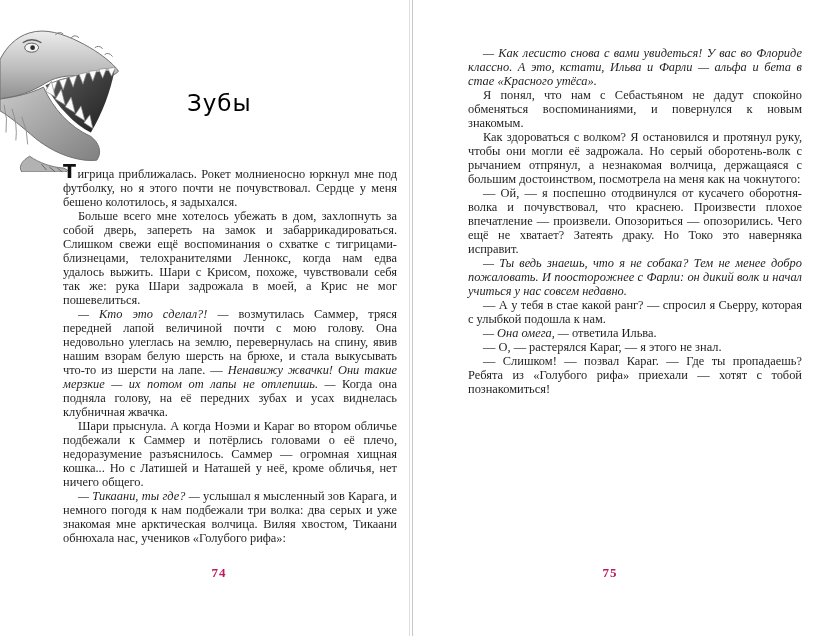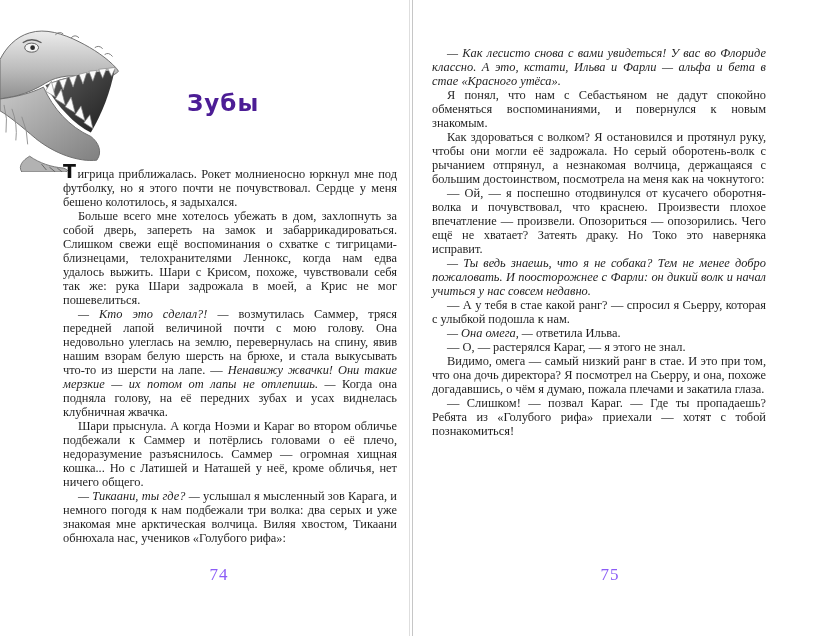--- a/index.html
+++ b/index.html
@@ -1,27 +1,27 @@
 <!DOCTYPE html>
 <html lang="ru"><head>
 <meta charset="utf-8">
 <style>
   html,body{margin:0;padding:0;width:820px;height:636px;background:#ffffff;overflow:hidden;}
   .spread{position:relative;width:820px;height:636px;font-family:"Liberation Serif",serif;color:#1f1f1f;}
   .spine-a{position:absolute;top:0;left:409px;width:1px;height:636px;background:#dedede;}
   .spine-b{position:absolute;top:0;left:412px;width:1px;height:636px;background:#c6c6c6;}
   .textblock{position:absolute;width:334px;text-align:justify;font-size:12.4px;line-height:14px;color:#1f1f1f;}
   .textblock-left{left:63px;top:166px;}
-  .textblock-right{left:432px;top:46px;}
+  .textblock-right{left:468px;top:46px;}
   .para{margin:0;padding:0;text-indent:15px;}
   .para.noindent{text-indent:0;}
   .it{font-style:italic;}
   .dropcap{font-family:"DejaVu Sans",sans-serif;font-weight:bold;font-size:19px;line-height:10px;letter-spacing:.5px;padding-right:1px;color:#111;}
-  .chapter-title{position:absolute;left:187px;top:90px;font-family:"DejaVu Sans",sans-serif;font-weight:bold;font-size:23px;letter-spacing:1px;color:#4c1d95;}
-  .page-number{position:absolute;width:334px;text-align:center;font-size:17px;font-weight:normal;letter-spacing:1px;color:#8b5cf6;top:565px;}
+  .chapter-title{position:absolute;left:187px;top:90px;font-family:"DejaVu Sans",sans-serif;font-weight:normal;font-size:23px;letter-spacing:1px;color:#000000;}
+  .page-number{position:absolute;width:334px;text-align:center;font-size:13px;font-weight:bold;letter-spacing:1px;color:#be185d;top:565px;}
   .page-number-left{left:52px;}
   .page-number-right{left:443px;}
   .croc{position:absolute;left:0;top:22px;width:158px;height:150px;}
 </style>
 </head>
 <body>
 
 <div class="spread">
 
   <svg class="croc" viewBox="0 0 160 152" aria-hidden="true">
@@ -89,21 +89,20 @@
 
   <div class="textblock textblock-right">
       <p class="para"><span class="it">— Как лесисто снова с вами увидеться! У вас во Флориде классно. А это, кстати, Ильва и Фарли — альфа и бета в стае «Красного утёса».</span></p>
       <p class="para"><span>Я понял, что нам с Себастьяном не дадут спокойно обменяться воспоминаниями, и повернулся к новым знакомым.</span></p>
       <p class="para"><span>Как здороваться с волком? Я остановился и протянул руку, чтобы они могли её задрожала. Но серый оборотень-волк с рычанием отпрянул, а незнакомая волчица, держащаяся с большим достоинством, посмотрела на меня как на чокнутого:</span></p>
       <p class="para"><span>— Ой, — я поспешно отодвинулся от кусачего оборотня-волка и почувствовал, что краснею. Произвести плохое впечатление — произвели. Опозориться — опозорились. Чего ещё не хватает? Затеять драку. Но Токо это наверняка исправит.</span></p>
       <p class="para"><span class="it">— Ты ведь знаешь, что я не собака? Тем не менее добро пожаловать. И поосторожнее с Фарли: он дикий волк и начал учиться у нас совсем недавно.</span></p>
       <p class="para"><span>— А у тебя в стае какой ранг? — спросил я Сьерру, которая с улыбкой подошла к нам.</span></p>
       <p class="para"><span class="it">— Она омега, — </span><span>ответила Ильва.</span></p>
       <p class="para"><span>— О, — растерялся Караг, — я этого не знал.</span></p>
-      <p class="para"><span>Видимо, омега — самый низкий ранг в стае. И это при том, что она дочь директора? Я посмотрел на Сьерру, и она, похоже догадавшись, о чём я думаю, пожала плечами и закатила глаза.</span></p>
       <p class="para"><span>— Слишком! — позвал Караг. — Где ты пропадаешь? Ребята из «Голубого рифа» приехали — хотят с тобой познакомиться!</span></p>
     </div>
 
   <div class="page-number page-number-left">74</div>
   <div class="page-number page-number-right">75</div>
 
   <div class="spine-a"></div>
   <div class="spine-b"></div>
 
 </div>

